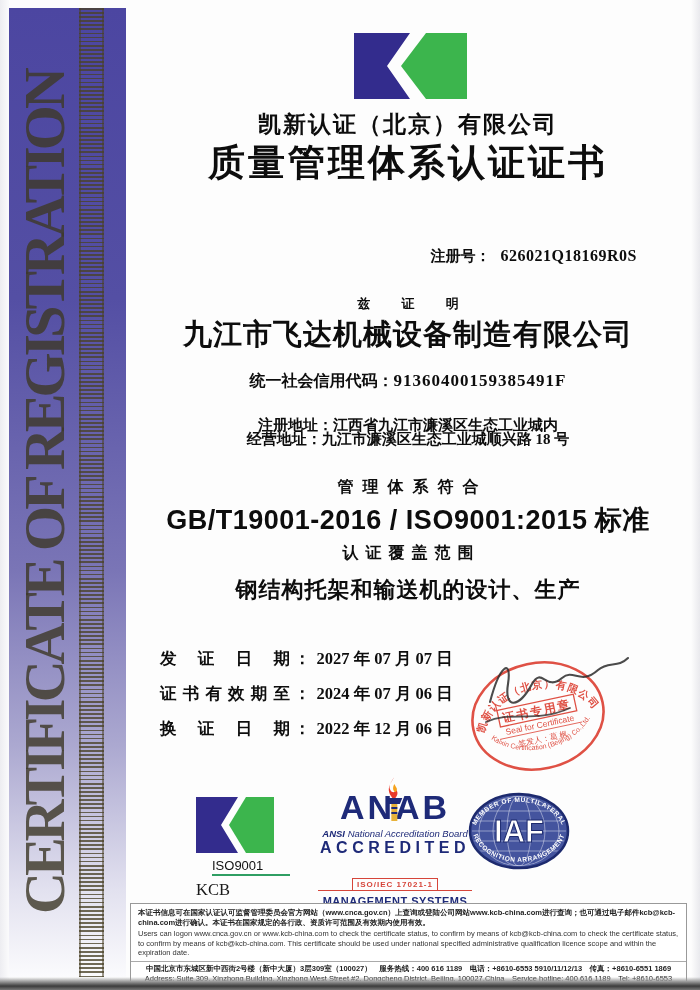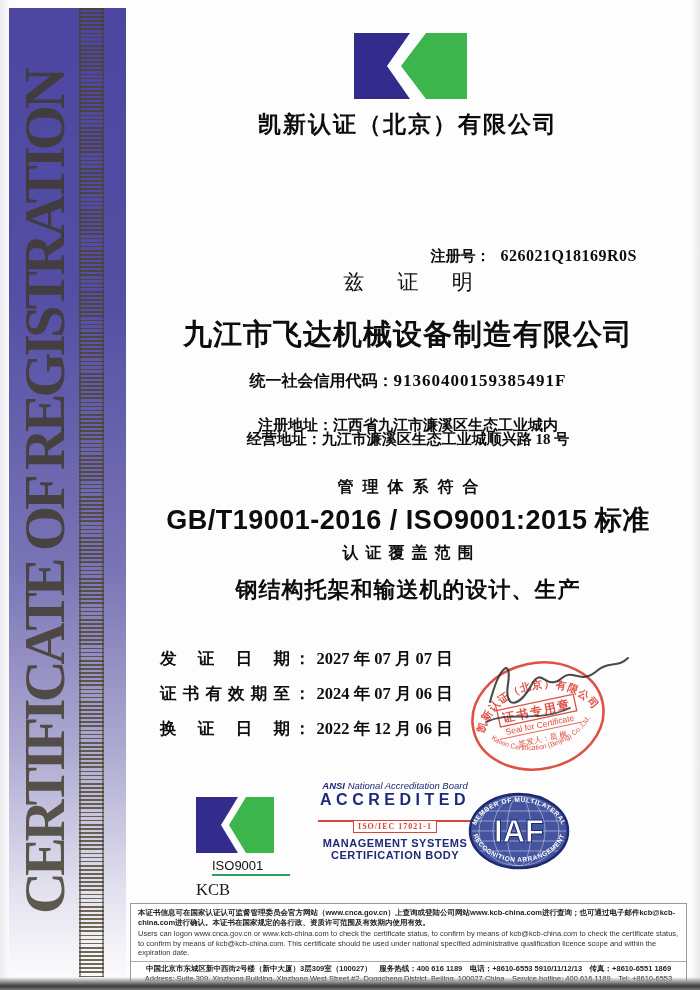--- a/index.html
+++ b/index.html
@@ -29,21 +29,21 @@
   
   .c { position:absolute; left:130px; width:556px; text-align:center; color:#0d0d0d; }
 
   .logo-top   { position:absolute; left:354px; top:33px; }
   .org-name   { top:109px; font-size:23px; font-weight:bold; letter-spacing:2px; }
   .cert-title { top:138px; font-size:37px; font-weight:bold; letter-spacing:3px; }
 
   .reg-row { top:247px; text-align:right; padding-right:49px; font-size:15px; font-weight:bold; }
   .reg-row .num { font-family:"Liberation Serif",serif; font-size:16px; letter-spacing:0.5px; padding-left:10px;text-align:right; }
 
-  .hereby  { top:268px; font-size:21px; font-weight:normal; letter-spacing:14px; text-indent:14px; }
+  .hereby  { top:295px; font-size:13px; font-weight:bold; letter-spacing:14px; text-indent:14px; }
   .company { top:315px; font-size:29px; font-weight:bold; font-family:"Liberation Sans",sans-serif; letter-spacing:1px; }
 
   .credit  { top:371px; font-size:16px; font-weight:bold; }
   .credit .num { font-family:"Liberation Serif",serif; font-size:17px; letter-spacing:1px; }
 
   .addr1 { top:416px; font-size:15px; font-weight:bold; }
   .addr2 { top:430px; font-size:15px; font-weight:bold; }
 
   .conform     { top:477px; font-size:16px; font-weight:bold; letter-spacing:9px; text-indent:9px; }
   .standard    { top:502px; font-size:27px; font-weight:bold; font-family:"Liberation Sans",sans-serif; letter-spacing:0.5px; }
@@ -71,21 +71,21 @@
   .kcb-iso { font-family:"Liberation Sans",sans-serif; font-size:13px; color:#111;
              width:78px; margin:1px auto 0; padding-bottom:1px; border-bottom:2px solid #2f9e63; }
   .kcb-cap { font-family:"Liberation Serif",serif; font-size:16.5px; color:#1a1a1a; margin-top:4px; }
 
   .anab { position:absolute; left:318px; top:779px; width:154px; text-align:center;
           color:#1e2a78; font-family:"Liberation Sans",sans-serif; }
   .anab-name { position:relative; font-size:34px; font-weight:bold; letter-spacing:3px; line-height:40px; margin-top:8px; }
   .anab-torch { position:absolute; left:50%; top:-11px; transform:translateX(-53%); }
   .anab-board { font-size:9.5px; font-style:italic; margin-top:1px; white-space:nowrap; }
   .anab-accredited { font-size:16px; font-weight:bold; letter-spacing:4.5px; }
-  .anab-isoline { display:flex; align-items:flex-start; margin-top:11px; color:#d6453a;font-family:Liberation Serif, serif; }
+  .anab-isoline { display:flex; align-items:flex-end; margin-top:21px; color:#d6453a; }
   .anab-isoline .ln { flex:1; height:1.5px; background:#d6453a; }
   .anab-isoline .bx { border:1.5px solid #d6453a; font-size:8px; font-weight:bold; letter-spacing:1px; padding:1px 4px; white-space:nowrap; }
   .anab-ms { font-size:11px; font-weight:bold; letter-spacing:0.5px; margin-top:4px; }
   .anab-cb { font-size:11px; font-weight:bold; letter-spacing:0.5px; }
 
   .iaf { position:absolute; left:467px; top:791px; }
 
   
   .footer { position:absolute; left:130px; top:903px; width:557px; border:1px solid #999;
             padding:4px 7px 3px; font-size:7.5px; line-height:9.6px; text-align:left; color:#222;
@@ -110,20 +110,21 @@
   </div>
 
   <div class="logo-top">
     <svg width="114" height="66" viewBox="0 0 114 66">
       <polygon points="0,0 56,0 33,33 56,66 0,66" fill="#332c8d"></polygon>
       <polygon points="72,0 113,0 113,66 72,66 47,33" fill="#3cb54d"></polygon>
     </svg>
   </div>
 
   <div class="c org-name">凯新认证（北京）有限公司</div>
+  <div class="c cert-title">质量管理体系认证证书</div>
 
   <div class="c reg-row">
     <span>注册号：</span><span class="num">626021Q18169R0S</span>
   </div>
 
   <div class="c hereby">兹 证 明</div>
   <div class="c company">九江市飞达机械设备制造有限公司</div>
 
   <div class="c credit">
     <span>统一社会信用代码：</span><span class="num">91360400159385491F</span>
@@ -185,20 +186,33 @@
   <div class="kcb">
     <svg width="78" height="56" viewBox="0 0 78 56">
       <polygon points="0,0 42,0 25,28 42,56 0,56" fill="#332c8d"></polygon>
       <polygon points="50,0 78,0 78,56 50,56 33,28" fill="#3cb54d"></polygon>
     </svg>
     <div class="kcb-iso">ISO9001</div>
     <div class="kcb-cap">KCB Certification</div>
   </div>
 
   <div class="anab">
+    <div class="anab-name">
+      <span>ANAB</span>
+      <span class="anab-torch">
+        <svg width="22" height="46" viewBox="0 0 22 46">
+          <path d="M11,1 C7,7 5,10 7,14 C8.5,17 12,17 12.5,13.5 C15,16 14.5,19 12,22 L9,22 C5,17 4,12 8,6 Z" fill="#e8392b"></path>
+          <path d="M11,8 C9.5,11 9.3,13 10.5,15 C11.8,17 14,15.5 13.5,12.5 Z" fill="#f6a21c"></path>
+          <polygon points="3,22 19,22 16.5,28 5.5,28" fill="#1e2a78"></polygon>
+          <rect x="8" y="28" width="6" height="17" fill="#e8b23a"></rect>
+          <rect x="8" y="31" width="6" height="2" fill="#1e2a78"></rect>
+          <rect x="8" y="36" width="6" height="2" fill="#1e2a78"></rect>
+        </svg>
+      </span>
+    </div>
     <div class="anab-board"><b>ANSI</b><span> National Accreditation Board</span></div>
     <div class="anab-accredited">ACCREDITED</div>
     <div class="anab-isoline">
       <span class="ln"></span>
       <span class="bx">ISO/IEC 17021-1</span>
       <span class="ln"></span>
     </div>
     <div class="anab-ms">MANAGEMENT SYSTEMS</div>
     <div class="anab-cb">CERTIFICATION BODY</div>
   </div>

